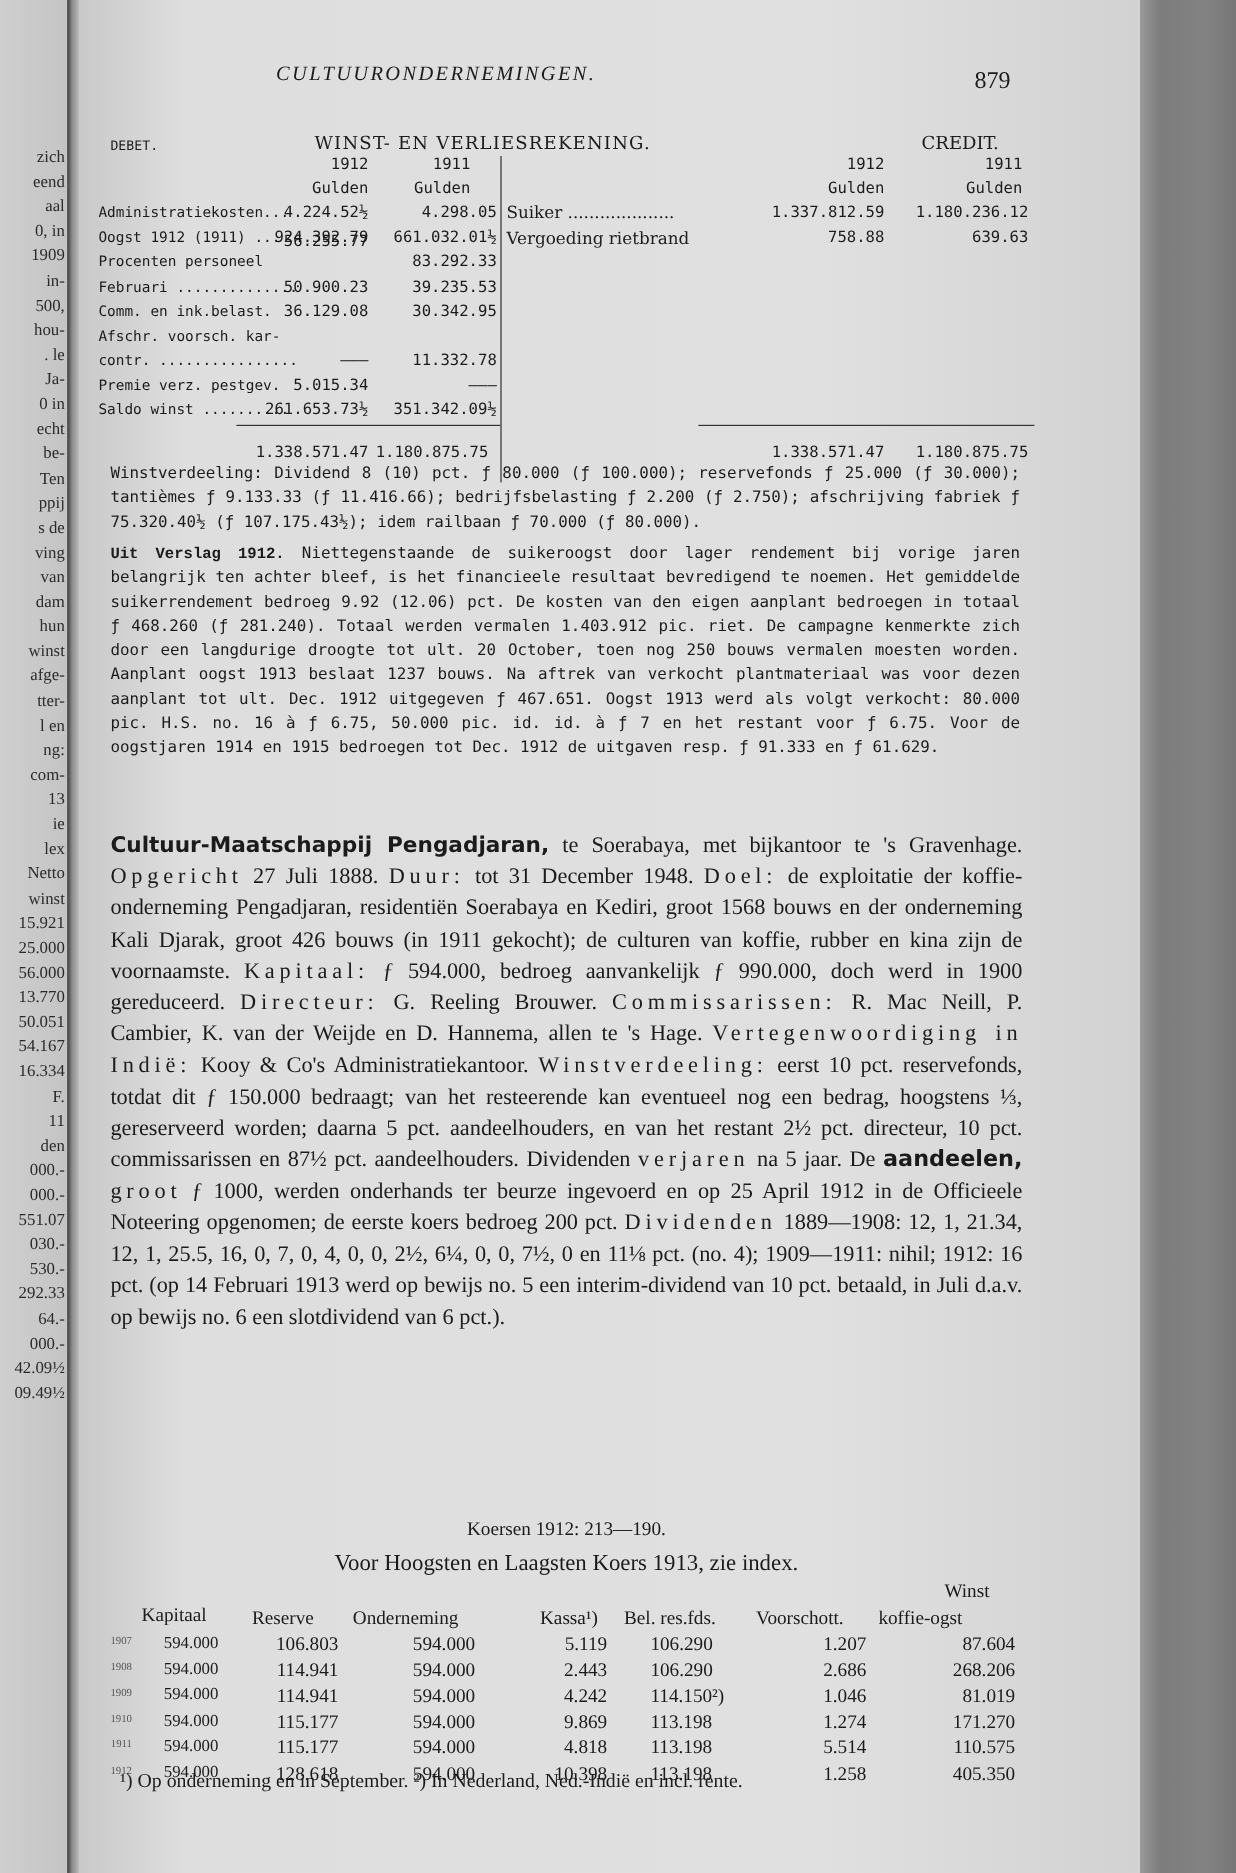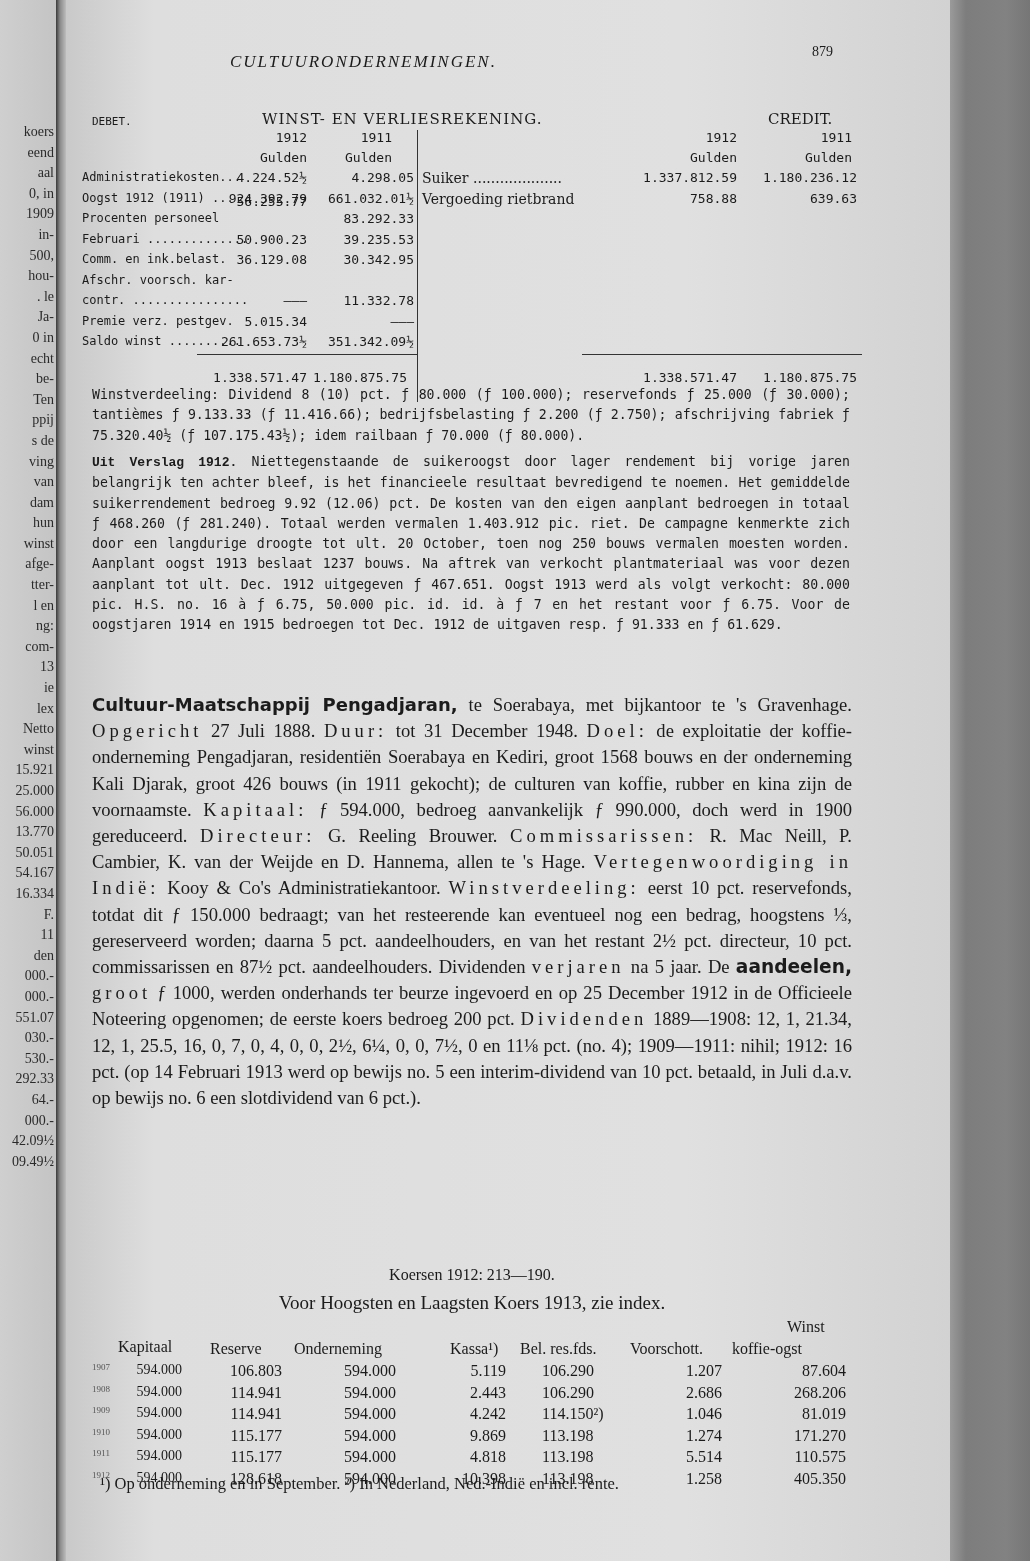--- a/index.html
+++ b/index.html
@@ -29,21 +29,21 @@
     position: absolute; left: 0; top: 122px; width: 54px;
     font-size: 14px; line-height: 20.6px; text-align: right;
     font-family: "Liberation Serif", serif; color: #2a2a2a;
   }
   .prev-margin div { white-space: nowrap; overflow: hidden; }
 
   .header {
     position: absolute; top: 52px; left: 230px; font-style: italic;
     font-size: 17px; letter-spacing: 2px; font-family: "Liberation Serif", serif;
   }
-  .pagenum { position: absolute; top: 44px; left: 812px; font-size: 14px; font-family: "Liberation Serif", serif; }
+  .pagenum { position: absolute; top: 56px; left: 812px; font-size: 20px; font-family: "Liberation Serif", serif; }
 
   .acct { position: absolute; top: 110px; left: 92px; width: 780px; font-size: 13px; font-family: "DejaVu Sans Mono", monospace; }
   .acct .debet { position: absolute; left: 0; top: 5px; font-size: 11px; }
   .acct .title { position: absolute; left: 170px; top: 0; font-size: 15px; letter-spacing: 1px; font-family: "DejaVu Serif", serif; }
   .acct .credit { position: absolute; left: 676px; top: 0; font-size: 15px; font-family: "DejaVu Serif", serif; }
   .acct .vline { position: absolute; left: 325px; top: 20px; width: 1px; height: 272px; background: #333; }
   .col { position: absolute; text-align: right; white-space: nowrap; }
   .row-lbl { position: absolute; white-space: nowrap; font-size: 12px; }
   .hline { position: absolute; height: 1px; background: #333; }
 
@@ -65,21 +65,21 @@
   .tbl { position: absolute; left: 92px; top: 1318px; width: 760px; font-family: "Liberation Serif", serif; font-size: 16px; }
   .tbl .hdr, .tbl .r { position: absolute; white-space: nowrap; }
   .tbl .c { position: absolute; text-align: right; }
   .foot { position: absolute; left: 100px; top: 1474px; font-family: "Liberation Serif", serif; font-size: 16.5px; white-space: nowrap; }
 </style>
 </head>
 <body>
 
 <div class="left-strip">
   <div class="prev-margin" id="prev-margin">
-      <div>koers</div>
+      <div>zich</div>
       <div>eend</div>
       <div>aal</div>
       <div>0, in</div>
       <div>1909</div>
       <div>in-</div>
       <div>500,</div>
       <div>hou-</div>
       <div>. le</div>
       <div>Ja-</div>
       <div>0 in</div>
@@ -222,21 +222,21 @@
   <span class="sp">Commissarissen:</span>
   <span>R. Mac Neill, P. Cambier, K. van der Weijde en D. Hannema, allen te 's Hage.</span>
   <span class="sp">Vertegenwoordiging in Indië:</span>
   <span>Kooy &amp; Co's Administratiekantoor.</span>
   <span class="sp">Winstverdeeling:</span>
   <span>eerst 10 pct. reservefonds, totdat dit ƒ 150.000 bedraagt; van het resteerende kan eventueel nog een bedrag, hoogstens ⅓, gereserveerd worden; daarna 5 pct. aandeelhouders, en van het restant 2½ pct. directeur, 10 pct. commissarissen en 87½ pct. aandeelhouders. Dividenden</span>
   <span class="sp">verjaren</span>
   <span>na 5 jaar. De</span>
   <span class="bold">aandeelen,</span>
   <span class="sp">groot</span>
-  <span>ƒ 1000, werden onderhands ter beurze ingevoerd en op 25 December 1912 in de Officieele Noteering opgenomen; de eerste koers bedroeg 200 pct.</span>
+  <span>ƒ 1000, werden onderhands ter beurze ingevoerd en op 25 April 1912 in de Officieele Noteering opgenomen; de eerste koers bedroeg 200 pct.</span>
   <span class="sp">Dividenden</span>
   <span>1889—1908: 12, 1, 21.34, 12, 1, 25.5, 16, 0, 7, 0, 4, 0, 0, 2½, 6¼, 0, 0, 7½, 0 en 11⅛ pct. (no. 4); 1909—1911: nihil; 1912: 16 pct. (op 14 Februari 1913 werd op bewijs no. 5 een interim-dividend van 10 pct. betaald, in Juli d.a.v. op bewijs no. 6 een slotdividend van 6 pct.).</span>
 </div>
 
 <div class="center" style="top:1266px;font-size:16px;">Koersen 1912: 213—190.</div>
 <div class="center" style="top:1292px;font-size:19px;">Voor Hoogsten en Laagsten Koers 1913, zie index.</div>
 
 <div class="tbl">
   <div class="hdr" style="left:695px;top:0;">Winst</div>
   <div class="hdr" style="left:26px;top:20px;">Kapitaal</div>

